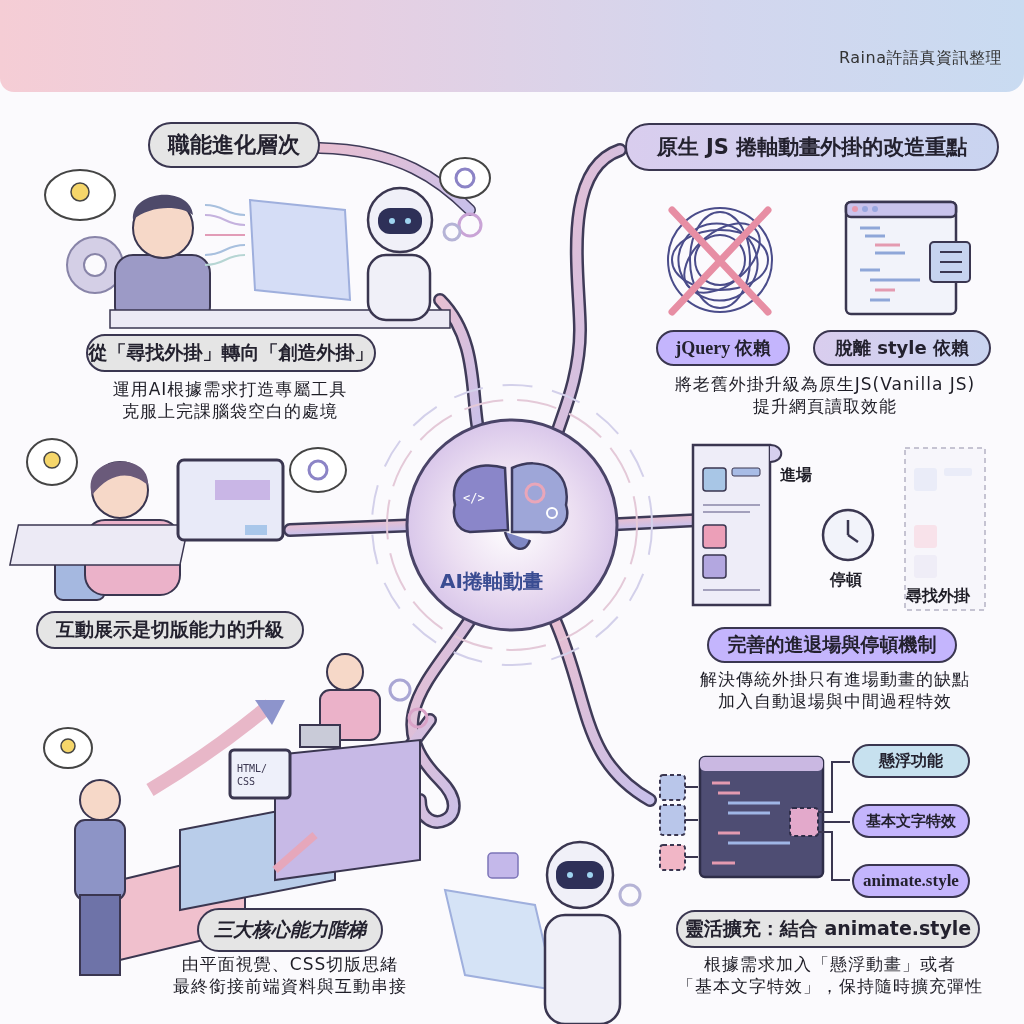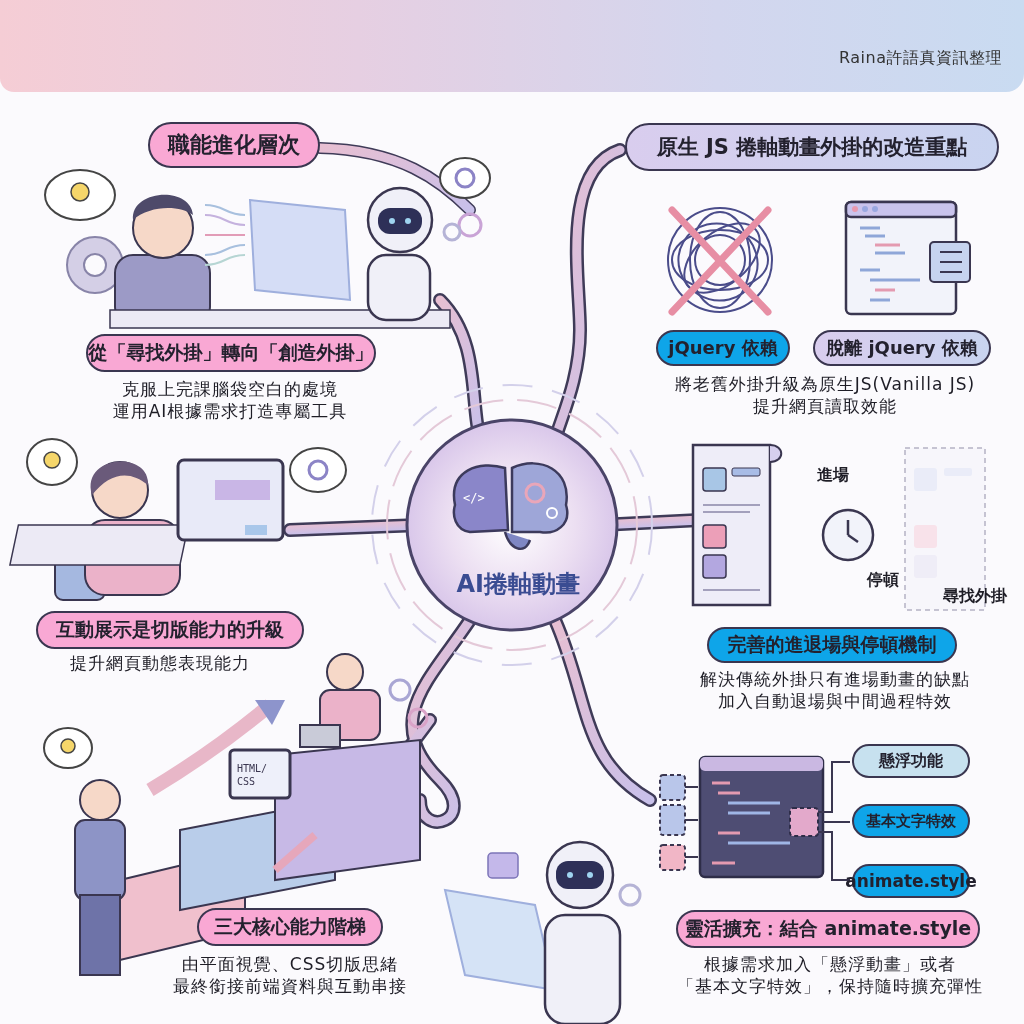--- a/index.html
+++ b/index.html
@@ -23,32 +23,32 @@
   .header .credit {
     position: absolute; right: 22px; top: 48px;
     font-size: 16px; color: #333; letter-spacing: 0.5px;
   }
   svg.bg { position: absolute; left: 0; top: 0; }
   .pill {
     position: absolute; border: 2.5px solid #3a3650; border-radius: 30px;
     font-weight: bold; display: flex; align-items: center; justify-content: center;
     color: #23212e; white-space: nowrap;
   }
-  .pill.pink { background: #f9a8d4; }
+  .pill.pink { background: #e5e5e5; }
   .pill.lav { background: linear-gradient(90deg, #d9cdee, #c9d4f0); }
-  .pill.lav2 { background: #0ea5e9; }
+  .pill.lav2 { background: #c4b5fd; font-family: Liberation Serif, serif; }
   .pill.blue { background: #c7e1ef; }
   .desc {
     position: absolute; text-align: center; font-size: 17px; line-height: 22px; color: #1e1d26;
     letter-spacing: 1px; white-space: nowrap;
   }
-  .small-label { position: absolute; font-weight: bold; font-size: 16px; color: #1e1d26; margin-left: 37px; }
+  .small-label { position: absolute; font-weight: bold; font-size: 16px; color: #1e1d26; }
   .center-label {
-    position: absolute; left: 440px; top: 568px; width: 140px; text-align: right;
-    font-size: 24px; font-weight: bold; color: #3a4c92;
+    position: absolute; left: 440px; top: 568px; width: 140px; text-align: left;
+    font-size: 20px; font-weight: bold; color: #3a4c92;
   }
 </style>
 </head>
 <body>
 
 <div class="header">
   <div class="credit">Raina許語真資訊整理</div>
 </div>
 
 <svg class="bg" width="1024" height="1024" viewBox="0 0 1024 1024">
@@ -262,38 +262,37 @@
     <rect x="545" y="915" width="75" height="109" rx="20" fill="#f0f0f8" stroke="#3a3650" stroke-width="2.5"></rect>
     <circle cx="630" cy="895" r="10" fill="none" stroke="#b5b3d6" stroke-width="3"></circle>
   </g>
 </svg>
 
 <div class="center-label">AI捲軸動畫</div>
 
 <div class="pill pink" style="left:148px; top:122px; width:172px; height:46px; font-size:22px;">職能進化層次</div>
 <div class="pill pink" style="left:86px; top:334px; width:290px; height:38px; font-size:19px;">從「尋找外掛」轉向「創造外掛」</div>
 <div class="desc" style="left:100px; top:378px; width:260px;">
+  <div>運用AI根據需求打造專屬工具</div>
   <div>克服上完課腦袋空白的處境</div>
-  <div>運用AI根據需求打造專屬工具</div>
 </div>
 
 <div class="pill pink" style="left:36px; top:611px; width:268px; height:38px; font-size:19px;">互動展示是切版能力的升級</div>
 <div class="desc" style="left:20px; top:652px; width:280px;">
-  <div>提升網頁動態表現能力</div>
-</div>
-
-<div class="pill pink" style="left:197px; top:908px; width:186px; height:38px; font-size:19px;">三大核心能力階梯</div>
+</div>
+
+<div class="pill pink" style="left:197px; top:908px; width:186px; height:44px; font-size:19px;font-style:italic;">三大核心能力階梯</div>
 <div class="desc" style="left:160px; top:953px; width:260px;">
   <div>由平面視覺、CSS切版思緒</div>
   <div>最終銜接前端資料與互動串接</div>
 </div>
 
 <div class="pill lav" style="left:625px; top:123px; width:374px; height:48px; font-size:21px;">原生 JS 捲軸動畫外掛的改造重點</div>
 <div class="pill lav2" style="left:656px; top:330px; width:134px; height:36px; font-size:18px;">jQuery 依賴</div>
-<div class="pill lav" style="left:813px; top:330px; width:178px; height:36px; font-size:18px;">脫離 jQuery 依賴</div>
+<div class="pill lav" style="left:813px; top:330px; width:178px; height:36px; font-size:18px;">脫離 style 依賴</div>
 <div class="desc" style="left:640px; top:373px; width:370px;">
   <div>將老舊外掛升級為原生JS(Vanilla JS)</div>
   <div>提升網頁讀取效能</div>
 </div>
 
 <div class="small-label" style="left:780px; top:465px;">進場</div>
 <div class="small-label" style="left:830px; top:570px;">停頓</div>
 <div class="small-label" style="left:906px; top:586px;">尋找外掛</div>
 <div class="pill lav2" style="left:707px; top:627px; width:250px; height:36px; font-size:19px;">完善的進退場與停頓機制</div>
 <div class="desc" style="left:680px; top:668px; width:310px;">

